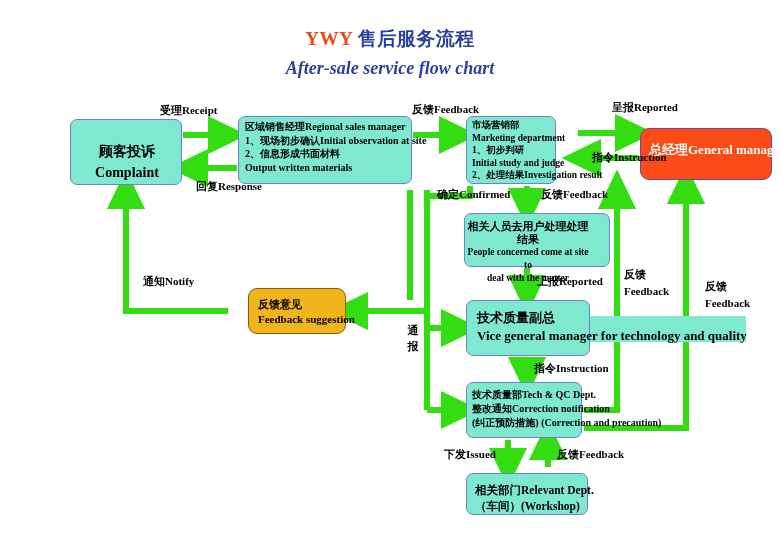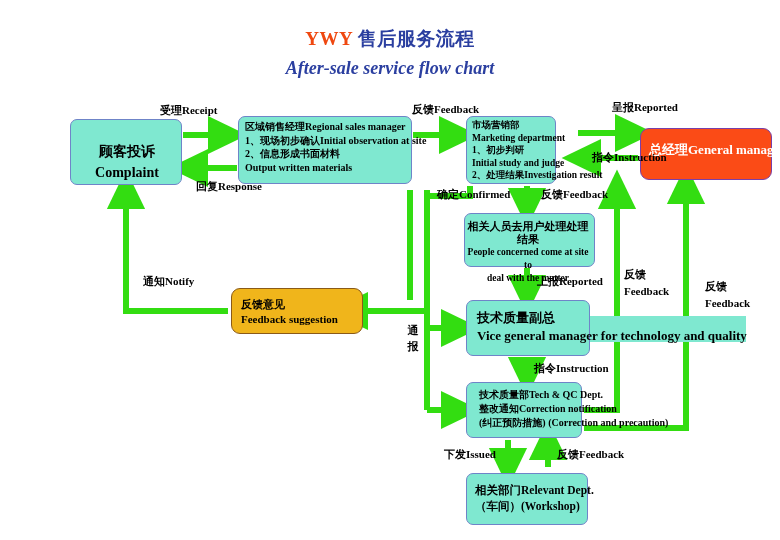--- a/index.html
+++ b/index.html
@@ -49,37 +49,37 @@
 
   #box-sales{left:238px;top:116px;width:174px;height:68px;}
   #box-sales .txt{position:absolute;left:6px;top:3px;width:230px;white-space:nowrap;line-height:13.5px;}
 
   #box-marketing{left:466px;top:116px;width:90px;height:68px;}
   #box-marketing .txt{position:absolute;left:5px;top:2px;width:175px;white-space:nowrap;line-height:12.6px;font-size:9.5px;}
 
   #box-gm{left:640px;top:128px;width:132px;height:52px;}
   #box-gm .txt{position:absolute;left:8px;top:14px;width:180px;white-space:nowrap;color:#ffffff;font-size:13px;}
 
-  #box-people{left:464px;top:213px;width:131px;height:54px;}
+  #box-people{left:464px;top:213px;width:146px;height:54px;}
   #box-people .txt{position:absolute;left:0;top:6px;width:126px;text-align:center;line-height:13px;font-size:9.5px;}
   #box-people .txt .big{font-size:11px;}
 
   
   #band-vice{left:466px;top:316px;width:280px;height:26px;background:#7fe8d0;border:0;}
   #box-vice{left:466px;top:300px;width:124px;height:56px;}
   #box-vice .txt{position:absolute;left:10px;top:8px;width:290px;white-space:nowrap;line-height:18px;}
   #box-vice .txt .big{font-size:13px;}
 
   #box-tech{left:466px;top:382px;width:116px;height:56px;}
-  #box-tech .txt{position:absolute;left:5px;top:5px;width:200px;white-space:nowrap;line-height:14px;margin-left:7px;}
-
-  #box-relevant{left:466px;top:473px;width:122px;height:52px;}
+  #box-tech .txt{position:absolute;left:5px;top:5px;width:200px;white-space:nowrap;line-height:14px;}
+
+  #box-relevant{left:466px;top:473px;width:122px;height:42px;}
   #box-relevant .txt{position:absolute;left:8px;top:8px;width:180px;white-space:nowrap;line-height:16px;font-size:11.5px;}
 
-  #box-feedback{left:231px;top:288px;width:132px;height:46px;}
+  #box-feedback{left:248px;top:288px;width:98px;height:46px;}
   #box-feedback .txt{position:absolute;left:9px;top:8px;width:140px;white-space:nowrap;line-height:15px;font-size:11px;}
 
   
   .lbl{position:absolute;font-size:11px;font-weight:bold;color:#000;white-space:nowrap;line-height:13px;}
   .lbl.vert{width:14px;white-space:normal;line-height:16px;text-align:center;}
 </style>
 </head>
 <body>
 
 <div id="root">

